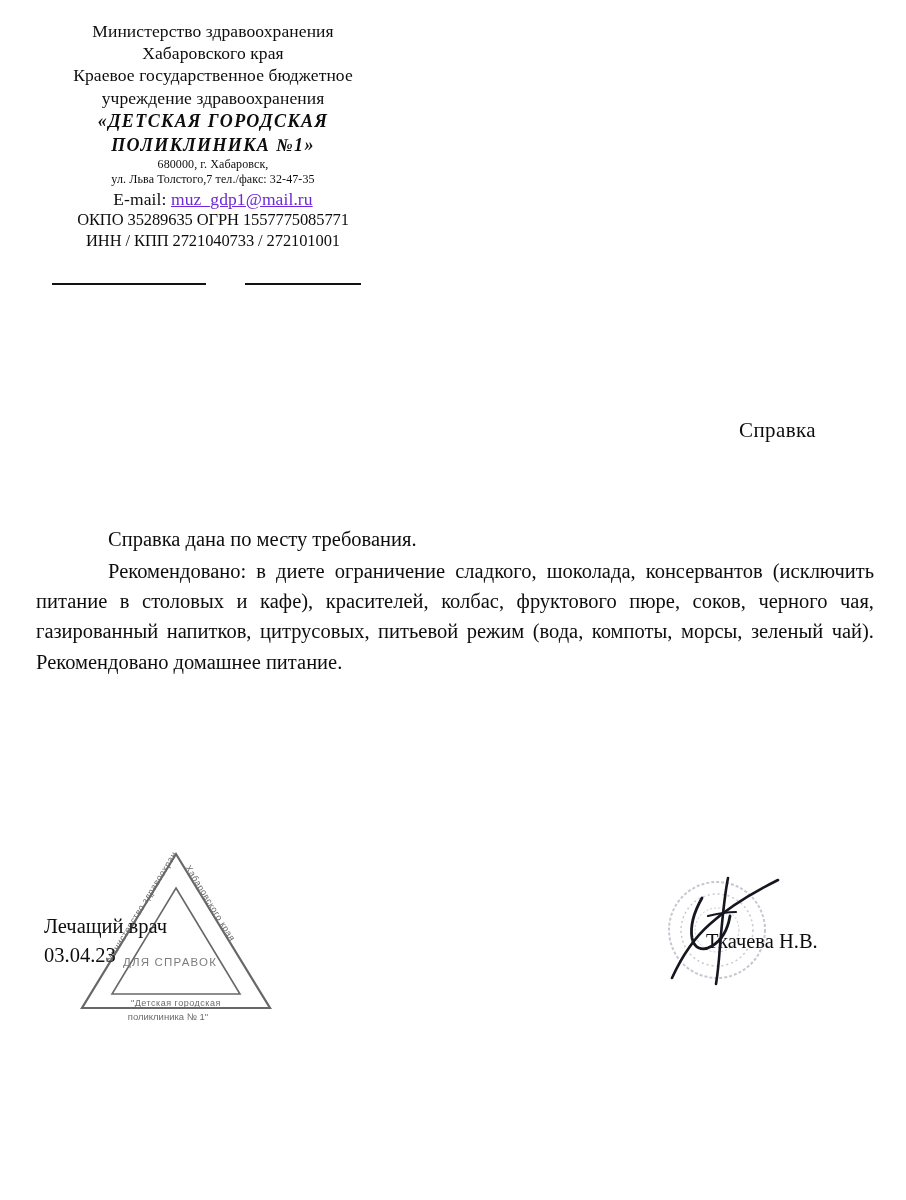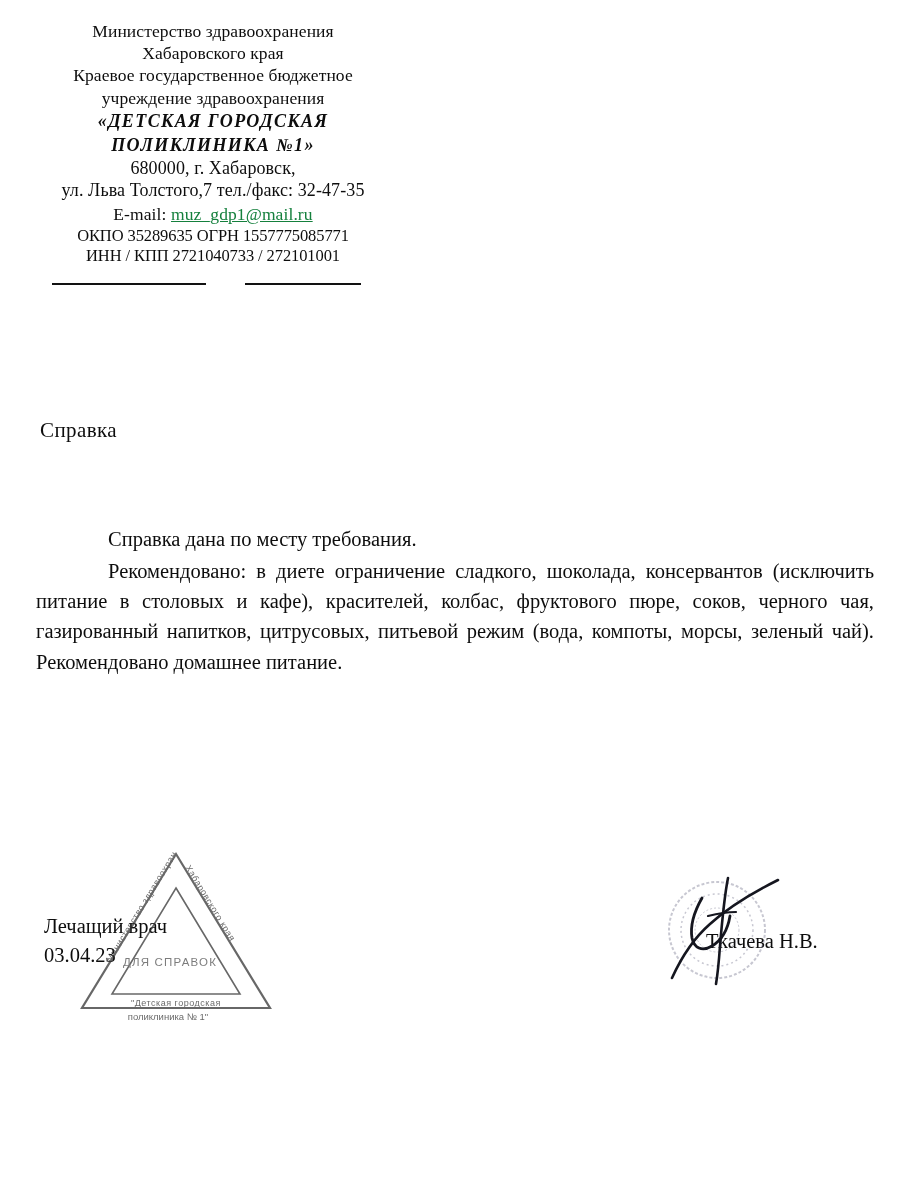--- a/index.html
+++ b/index.html
@@ -36,29 +36,29 @@
     white-space: nowrap;
   }
   .lh-line.org {
     font-weight: bold;
     font-size: 18px;
     letter-spacing: 1.4px;
     margin-top: 1px;
     font-style: italic;
   }
   .lh-line.addr {
-    font-size: 18px;
+    font-size: 12px;
   }
   .lh-line.email {
     font-size: 17.5px;
     margin-top: 1px;
   }
   .email-link {
     text-decoration: underline;
-    color: #15803d;
+    color: #6d28d9;
   }
   .lh-line.codes {
     font-size: 16.5px;
     letter-spacing: -0.1px;
   }
 
   
   .rules {
     position: absolute;
     left: 0;
@@ -74,21 +74,21 @@
   }
   .rule-1 { left: 52px;  width: 154px; }
   .rule-2 { left: 245px; width: 116px; }
 
   
   .doc-title {
     position: absolute;
     left: 0;
     top: 418px;
     width: 816px;
-    text-align: left;
+    text-align: right;
     font-size: 21px;
     letter-spacing: 0.4px;
   }
   .doc-title .inner { padding-left: 40px; }
 
   
   .body-text {
     position: absolute;
     left: 36px;
     top: 524px;

